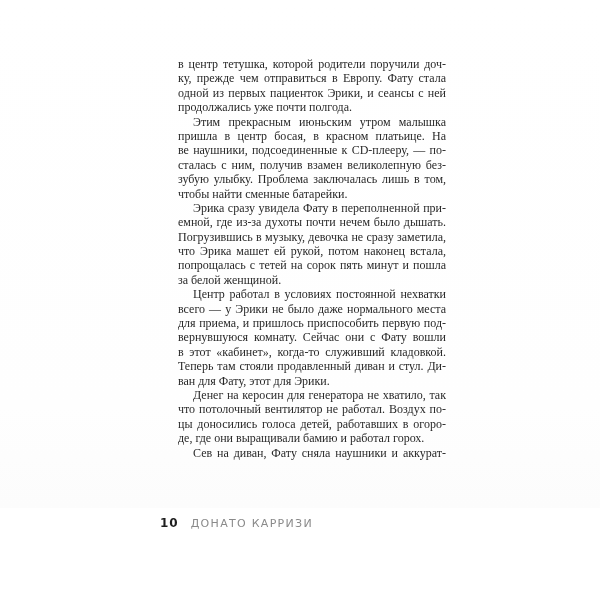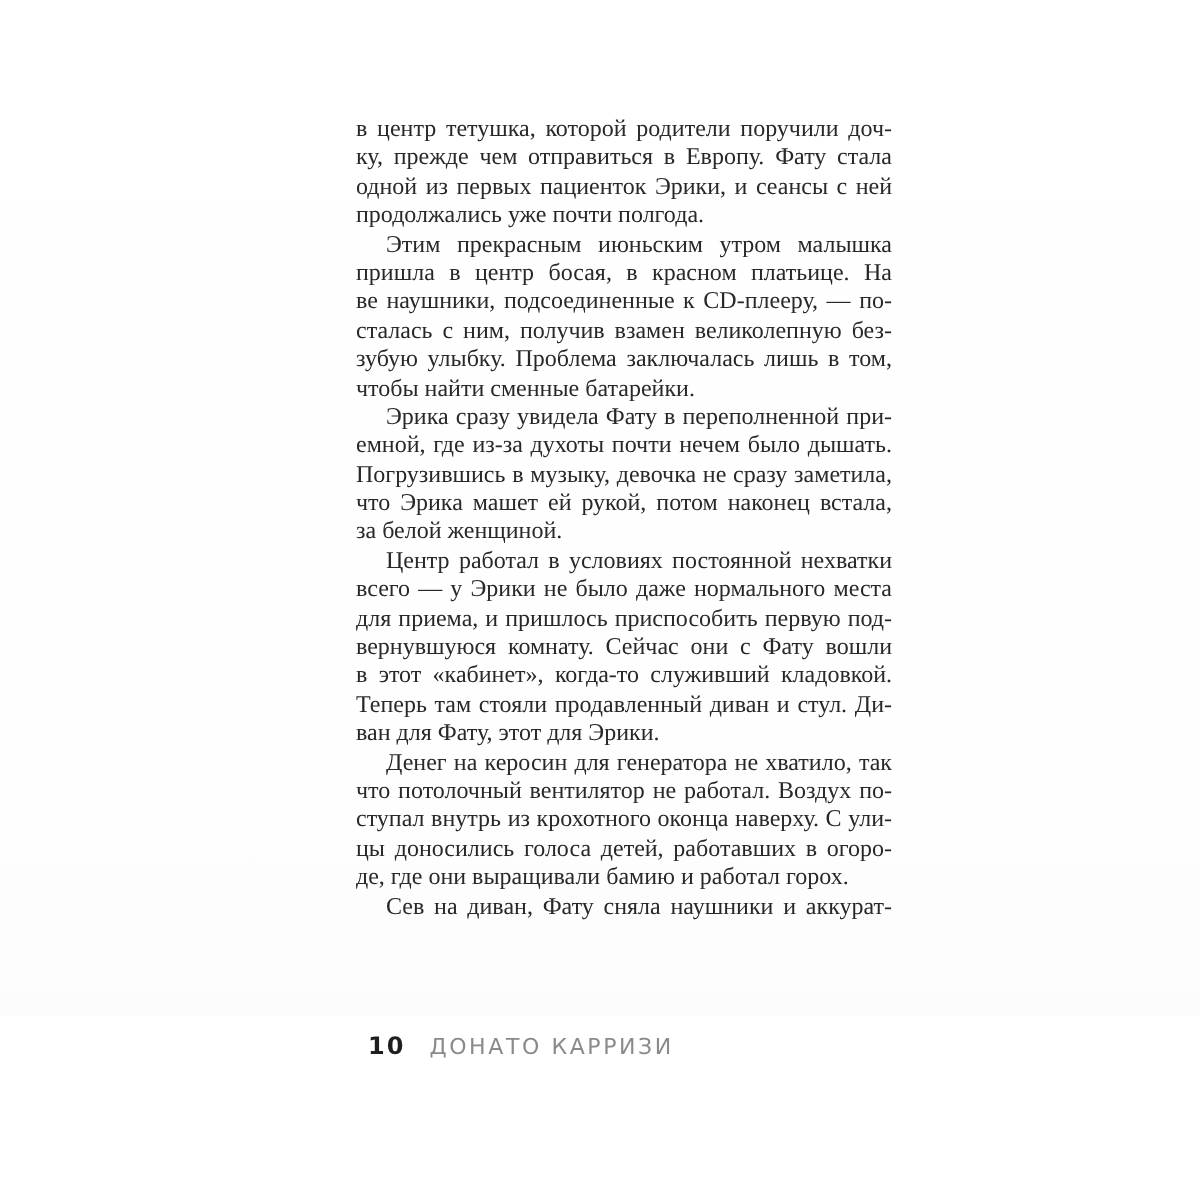--- a/index.html
+++ b/index.html
@@ -35,21 +35,21 @@
     overflow: hidden;
   }
   .line.last {
     text-align-last: left;
   }
   .line.indent {
     text-indent: 15px;
   }
   .footer {
     position: absolute;
-    left: 184px;
+    left: 160px;
     top: 516px;
     display: flex;
     align-items: baseline;
     gap: 12px;
     font-family: "DejaVu Sans", "Liberation Sans", sans-serif;
   }
   .pagenum {
     font-size: 12px;
     font-weight: 700;
     letter-spacing: 1px;
@@ -73,31 +73,31 @@
       <div class="line indent">Этим прекрасным июньским утром малышка</div>
       <div class="line">пришла в центр босая, в красном платьице. На голо-</div>
       <div class="line">ве наушники, подсоединенные к CD-плееру, — по-</div>
       <div class="line">сталась с ним, получив взамен великолепную без-</div>
       <div class="line">зубую улыбку. Проблема заключалась лишь в том,</div>
       <div class="line last">чтобы найти сменные батарейки.</div>
       <div class="line indent">Эрика сразу увидела Фату в переполненной при-</div>
       <div class="line">емной, где из-за духоты почти нечем было дышать.</div>
       <div class="line">Погрузившись в музыку, девочка не сразу заметила,</div>
       <div class="line">что Эрика машет ей рукой, потом наконец встала,</div>
+      <div class="line">попрощалась с тетей на сорок пять минут и пошла</div>
       <div class="line last">за белой женщиной.</div>
       <div class="line indent">Центр работал в условиях постоянной нехватки</div>
       <div class="line">всего — у Эрики не было даже нормального места</div>
       <div class="line">для приема, и пришлось приспособить первую под-</div>
       <div class="line">вернувшуюся комнату. Сейчас они с Фату вошли</div>
       <div class="line">в этот «кабинет», когда-то служивший кладовкой.</div>
       <div class="line">Теперь там стояли продавленный диван и стул. Ди-</div>
       <div class="line last">ван для Фату, этот для Эрики.</div>
       <div class="line indent">Денег на керосин для генератора не хватило, так</div>
       <div class="line">что потолочный вентилятор не работал. Воздух по-</div>
-      <div class="line">ступал внутрь из крохотного оконца наверху. С ули-</div>
       <div class="line">цы доносились голоса детей, работавших в огоро-</div>
       <div class="line last">де, где они выращивали бамию и работал горох.</div>
       <div class="line indent">Сев на диван, Фату сняла наушники и аккурат-</div>
     </div>
   <div class="footer">
     <span class="pagenum">10</span>
     <span class="running-title">ДОНАТО КАРРИЗИ</span>
   </div>
 </div>
 

